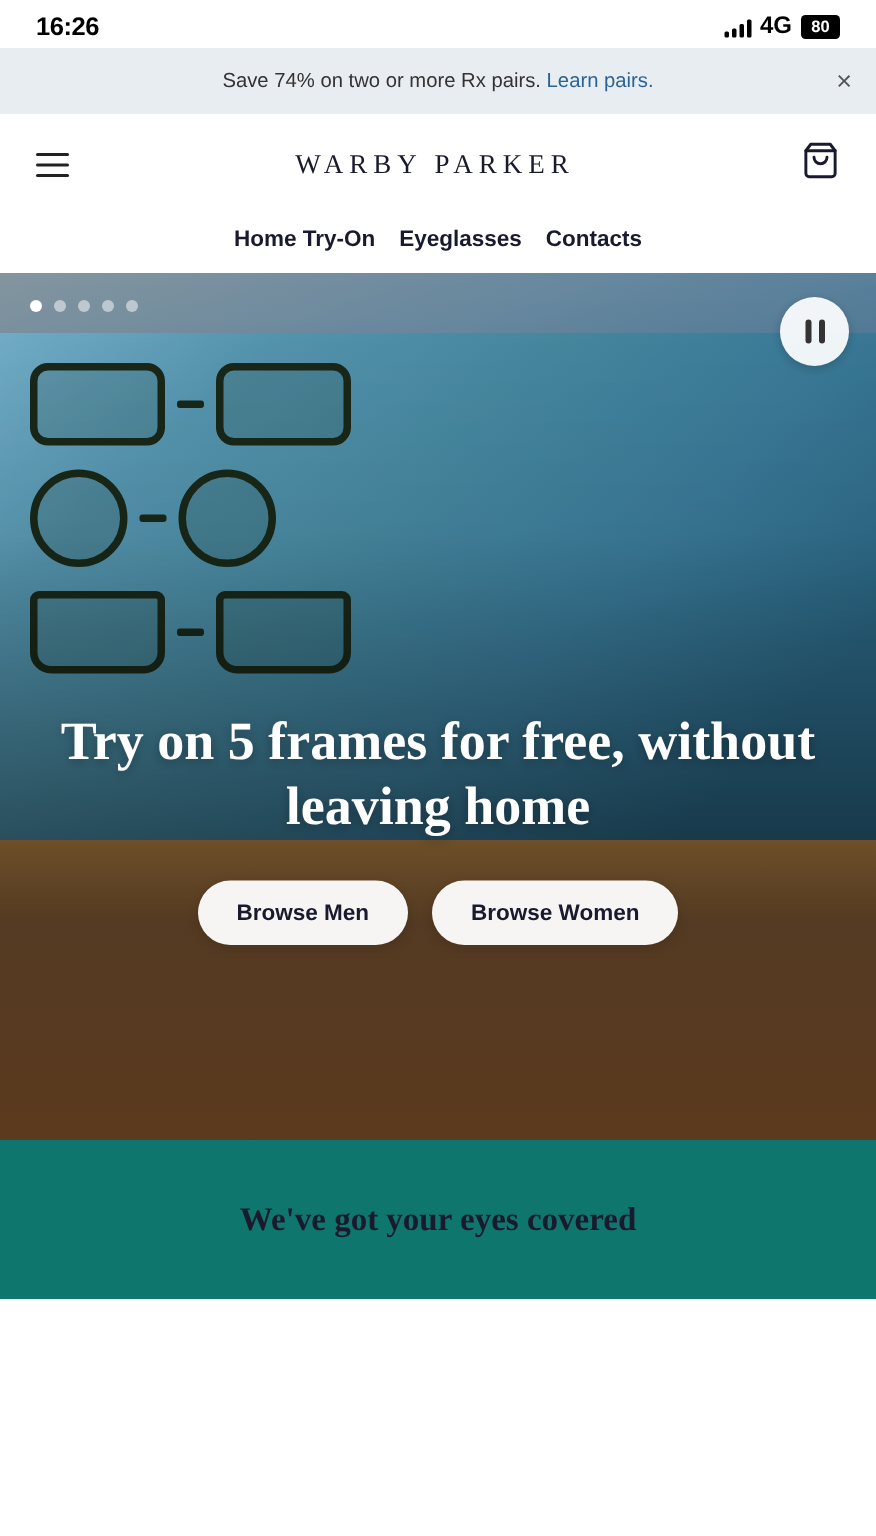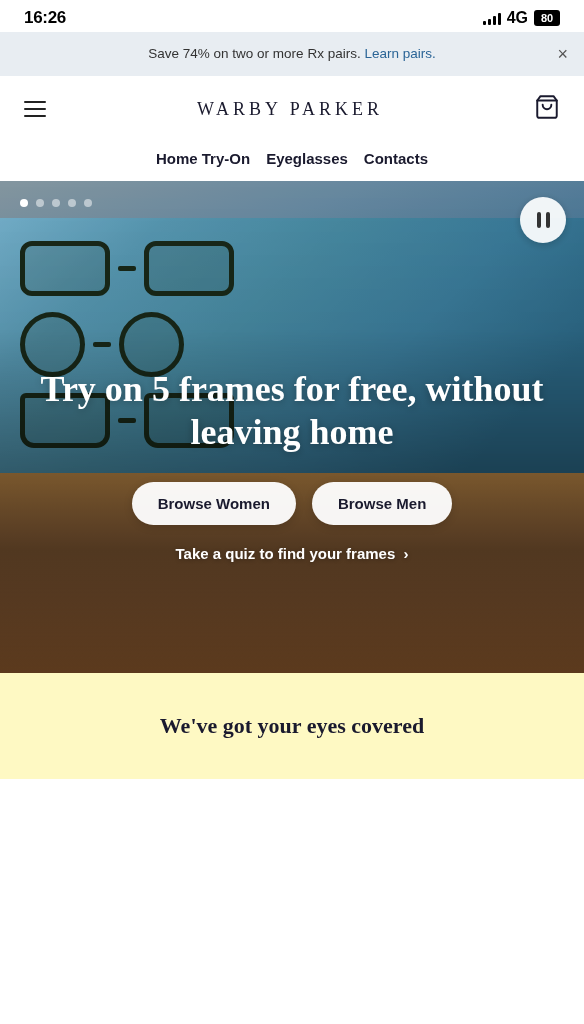--- a/index.html
+++ b/index.html
@@ -152,21 +152,21 @@
       font-weight: 600;
       color: #1a1a2e;
       cursor: pointer;
       text-decoration: none;
     }
 
     
     .hero {
       position: relative;
       width: 100%;
-      height: 492px;
+      height: 578px;
       overflow: hidden;
     }
 
     
     .hero-bg {
       position: absolute;
       inset: 0;
       background: 
         linear-gradient(160deg, #8b9ea8 0%, #6b8fa8 20%, #4a7a9b 40%, #3d6b8a 60%, #8c6a45 75%, #a0784e 85%, #b8895a 100%);
     }
@@ -337,21 +337,21 @@
       font-weight: 600;
       text-decoration: none;
       text-shadow: 0 1px 4px rgba(0,0,0,0.3);
     }
     .quiz-link .chevron {
       margin-left: 4px;
     }
 
     
     .bottom-section {
-      background: #fef9c3;
+      background: #0f766e;
       padding: 40px 20px;
       text-align: center;
     }
     .bottom-headline {
       font-size: 22px;
       font-weight: 700;
       color: #1a1a2e;
       font-family: 'Georgia', serif;
     }
   </style>
@@ -439,25 +439,21 @@
   <div class="pause-btn">
     <div class="pause-bars">
       <span></span>
         <span></span>
     </div>
   </div>
 
   <div class="hero-content">
     <h1 class="hero-headline">Try on 5 frames for free, without leaving home</h1>
     <div class="browse-btns">
+      <button class="browse-btn">Browse Men</button>
       <button class="browse-btn">Browse Women</button>
-      <button class="browse-btn">Browse Men</button>
-    </div>
-    <a href="#" class="quiz-link">
-      <span>Take a quiz to find your frames</span>
-      <span class="chevron">›</span>
-    </a>
+    </div>
   </div>
 </section>
 
 <div class="bottom-section">
   <h2 class="bottom-headline">We've got your eyes covered</h2>
 </div>
 
 </body></html>

